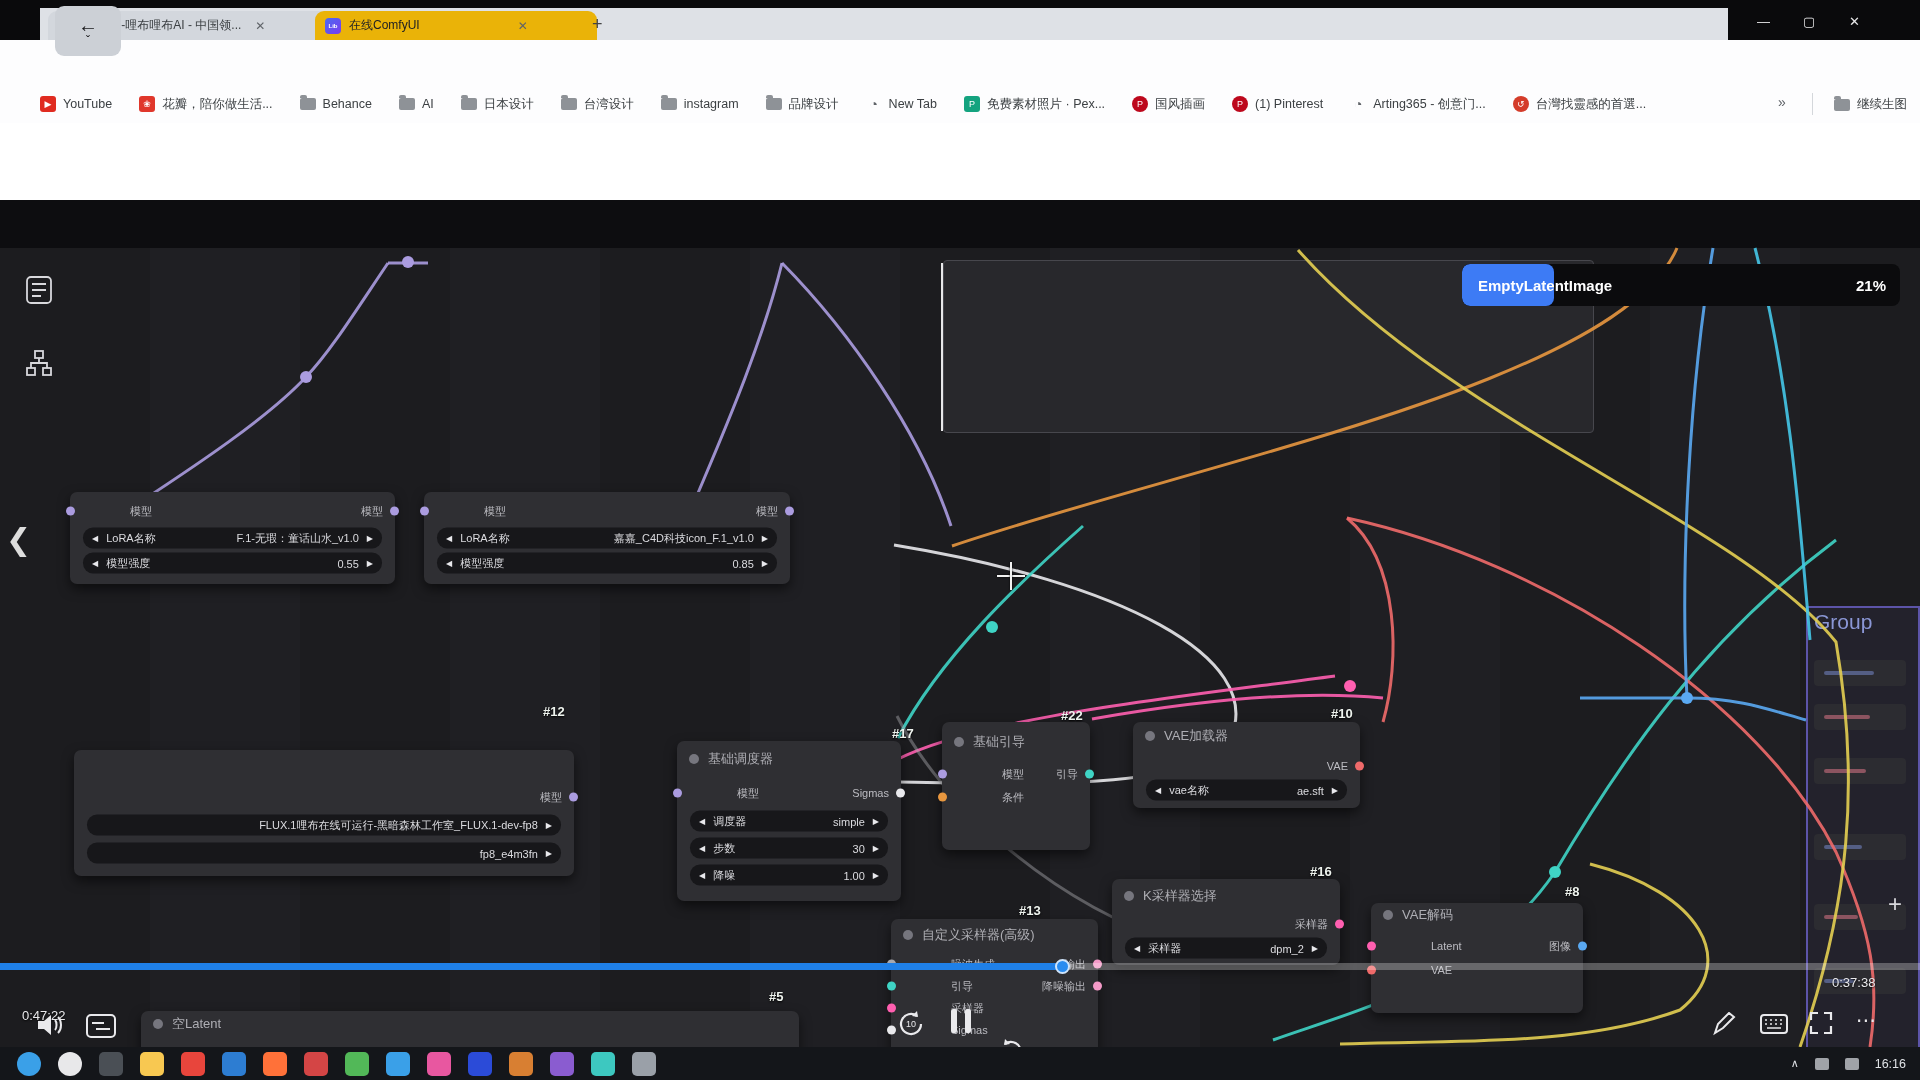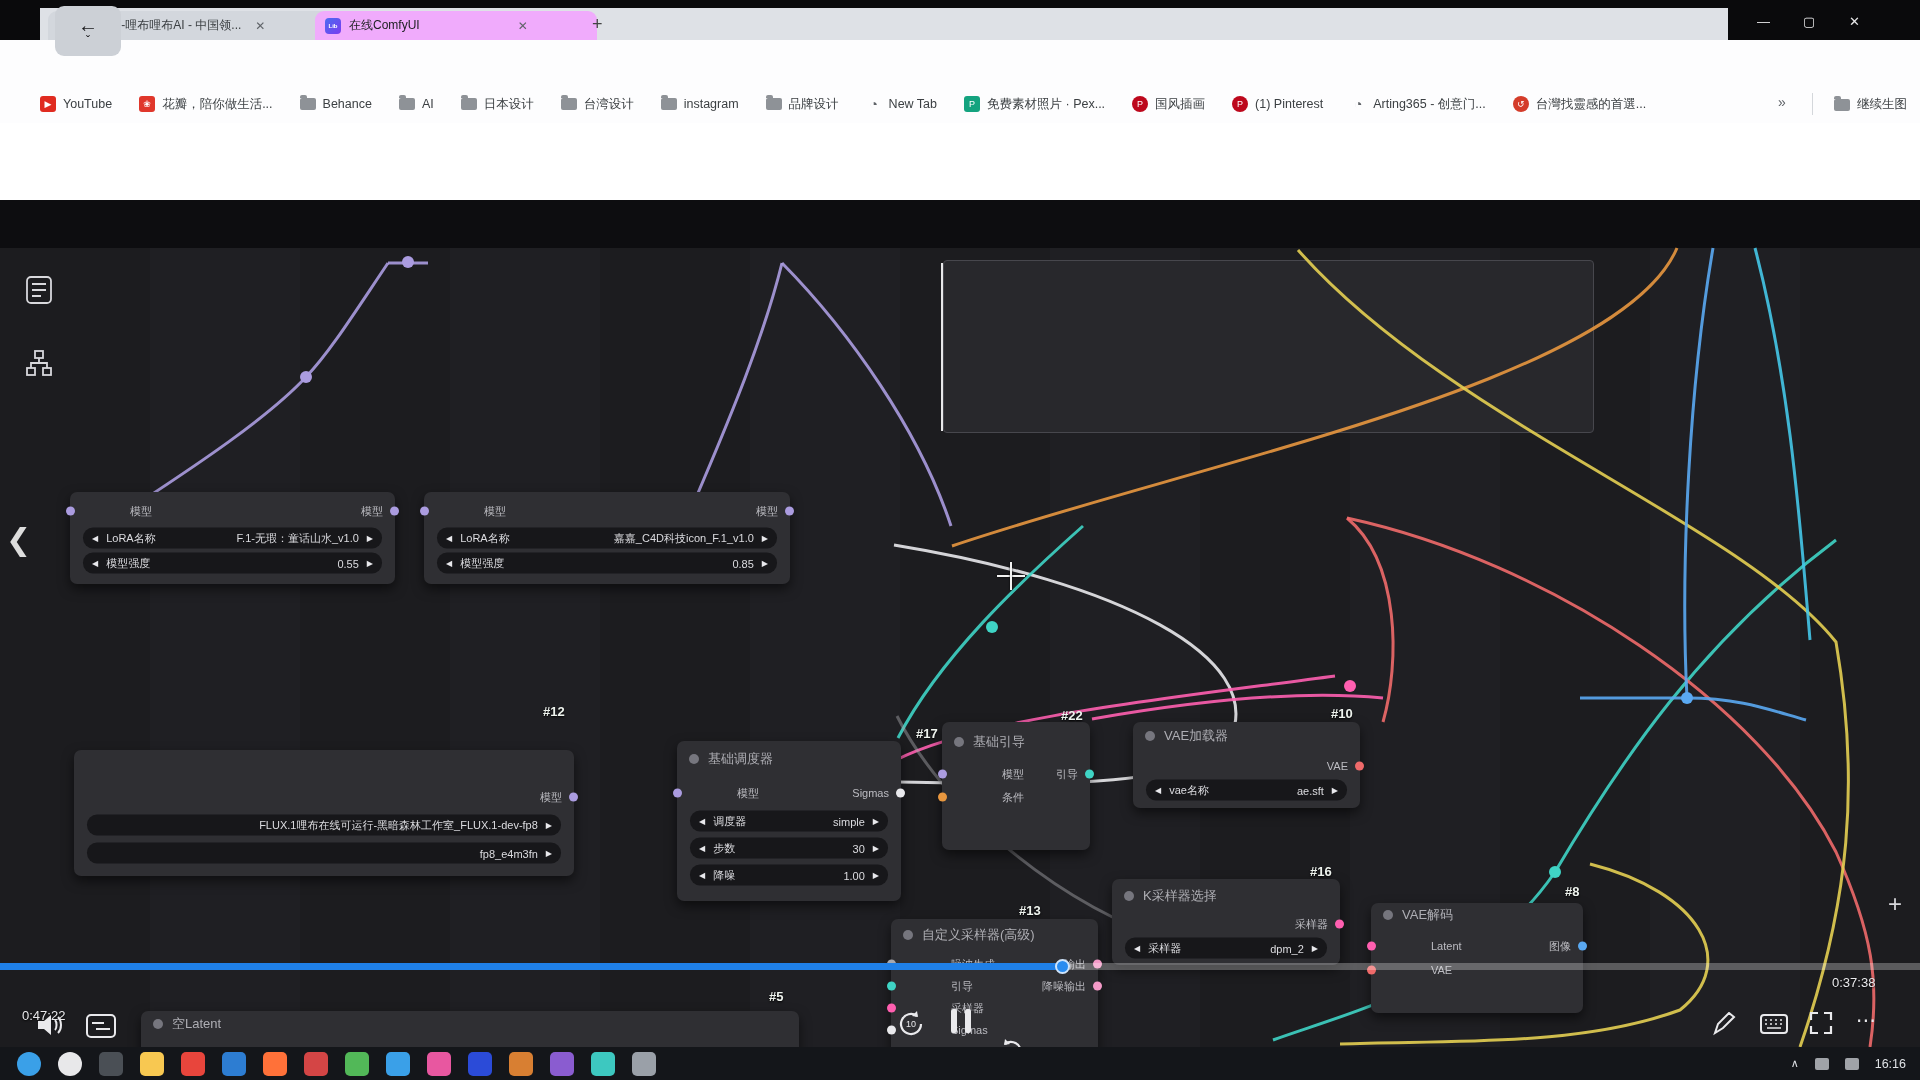--- a/index.html
+++ b/index.html
@@ -4,21 +4,21 @@
 <style>
   html,body{margin:0;padding:0;background:#000;}
   #screen{position:relative;width:1920px;height:1080px;overflow:hidden;background:#000;
           font-family:"Liberation Sans","DejaVu Sans",sans-serif;}
   .abs{position:absolute;}
   
   #tabstrip{left:0;top:0;width:1920px;height:40px;background:#0a0a0c;}
   #tabstrip .stripbg{left:40px;top:8px;width:1688px;height:32px;background:#dee1e6;}
   .tab{top:11px;height:29px;border-radius:9px 9px 0 0;display:flex;align-items:center;padding:0 10px;gap:8px;font-size:12px;color:#3c4043;}
   .tab.inactive{background:#d3d7dd;}
-  .tab.active{background:#f0abfc;color:#202124;}
+  .tab.active{background:#eab308;color:#202124;}
   .favicon{width:16px;height:16px;border-radius:4px;background:linear-gradient(135deg,#4a6cf0,#7a3bf0);color:#fff;font-size:6px;font-weight:bold;display:flex;align-items:center;justify-content:center;}
   .tabx{color:#5f6368;font-size:12px;margin-left:6px;}
   .winctl{color:#e8e8ea;font-size:13px;top:14px;}
   #navbar{left:0;top:40px;width:1920px;height:45px;background:#fdfdfe;}
   .navic{color:#5f6368;font-size:17px;top:51px;}
   #urlpill{left:143px;top:46px;width:1327px;height:34px;border-radius:17px;background:#f1f3f4;display:flex;align-items:center;padding:0 16px;gap:12px;box-sizing:border-box;}
   #urltext{font-size:13.5px;color:#202124;}
   #sitegrid{width:14px;height:14px;display:grid;grid-template-columns:6px 6px;grid-gap:2px;}
   #sitegrid i{background:#5f6368;border-radius:2px;height:6px;display:block;}
   #bookmarksbar{left:0;top:85px;width:1920px;height:38px;background:#fdfdfe;border-bottom:1px solid #eceef1;}
@@ -292,20 +292,41 @@
     </svg>
   <svg class="abs canv-left-btn" style="left:26px;top:350px;" width="26" height="26" viewBox="0 0 26 26">
       <rect x="9" y="1" width="8" height="7" fill="none" stroke="#d8d8dc" stroke-width="1.8"></rect>
       <rect x="1" y="18" width="8" height="7" fill="none" stroke="#d8d8dc" stroke-width="1.8"></rect>
       <rect x="17" y="18" width="8" height="7" fill="none" stroke="#d8d8dc" stroke-width="1.8"></rect>
       <path d="M13 8v5M5 18v-5h16v5" fill="none" stroke="#d8d8dc" stroke-width="1.8"></path>
     </svg>
 
   <div class="abs" id="preview-node"></div>
   <div class="abs" id="preview-line"></div>
+  <div class="abs" id="groupbox">
+    <span id="grouptitle">Group</span>
+  <div class="gstub" style="top: 52px;">
+        <div class="gbar" style="left: 10px; top: 11px; width: 50px; background: rgb(106, 122, 176);"></div>
+      </div>
+      <div class="gstub" style="top: 96px;">
+        <div class="gbar" style="left: 10px; top: 11px; width: 46px; background: rgb(192, 106, 122);"></div>
+      </div>
+      <div class="gstub" style="top: 150px;">
+        <div class="gbar" style="left: 10px; top: 11px; width: 42px; background: rgb(192, 106, 122);"></div>
+      </div>
+      <div class="gstub" style="top: 226px;">
+        <div class="gbar" style="left: 10px; top: 11px; width: 38px; background: rgb(106, 122, 176);"></div>
+      </div>
+      <div class="gstub" style="top: 296px;">
+        <div class="gbar" style="left: 10px; top: 11px; width: 34px; background: rgb(192, 106, 122);"></div>
+      </div>
+      <div class="gstub" style="top: 360px;">
+        <div class="gbar" style="left: 10px; top: 11px; width: 30px; background: rgb(106, 122, 176);"></div>
+      </div>
+    </div>
   <span class="abs" style="left:1888px;top:890px;color:#d8d8dc;font-size:24px;z-index:5;">+</span>
 
   <svg class="abs" id="wires" viewBox="0 0 1920 1080">
       <g transform="translate(0,-248)">
         <path d="M388,511 C355,560 330,600 306,625 C250,685 120,760 82,790" fill="none" stroke="#ab9ce0" stroke-width="3" opacity="0.9"></path>
         <path d="M388,511 L428,511" fill="none" stroke="#ab9ce0" stroke-width="3" opacity="0.9"></path>
         <path d="M782,511 C760,600 715,700 693,753 C688,765 686,780 685,793" fill="none" stroke="#ab9ce0" stroke-width="3" opacity="0.9"></path>
         <path d="M782,511 C850,580 920,680 951,774" fill="none" stroke="#ab9ce0" stroke-width="3" opacity="0.9"></path>
         <path d="M565,797 C610,797 650,794 677,793" fill="none" stroke="#ab9ce0" stroke-width="3" opacity="0.9"></path>
         <path d="M894,793 C1120,830 1265,905 1231,985 C1200,1045 980,1030 898,1030" fill="none" stroke="#e9e9ec" stroke-width="3" opacity="0.9"></path>
@@ -329,20 +350,25 @@
         <circle cx="628" cy="795" r="6" fill="#ab9ce0"></circle>
         <circle cx="1231" cy="985" r="6" fill="#e9e9ec"></circle>
         <circle cx="992" cy="875" r="6" fill="#3fd4c5"></circle>
         <circle cx="1555" cy="1120" r="6" fill="#3fd4c5"></circle>
         <circle cx="843" cy="1078" r="6" fill="#ff5fb0"></circle>
         <circle cx="1350" cy="934" r="6" fill="#ff5fb0"></circle>
         <circle cx="1687" cy="946" r="6" fill="#5aa9f2"></circle>
       </g>
     </svg>
 
+  <div class="abs" id="pbar">
+    <div id="pfill"></div>
+    <div id="plabel">EmptyLatentImage</div>
+    <div id="ppct">21%</div>
+  </div>
 
   <div class="abs" id="crosshair"></div>
 
   <div class="abs" id="backbox">
     <span style="font-size:20px;">←</span>
     <span style="font-size:12px;">ˇ</span>
   </div>
   <span class="abs" id="prevchev">❮</span>
 
   <div class="abs" id="seek">
@@ -535,21 +561,21 @@
         <span class="wl">
           <span class="arr">◀</span>
           <span>降噪</span>
         </span>
         <span class="wr">
           <span>1.00</span>
           <span class="arr">▶</span>
         </span>
       </div>
     </div>
-    <div class="badge" style="left: 916px; top: 726px;">#17</div>
+    <div class="badge" style="left: 892px; top: 726px;">#17</div>
     <div class="node" style="left: 942px; top: 722px; width: 148px; height: 128px;">
       <div class="nhead" style="top: 20px;">
         <span class="hdot"></span>
         <span>基础引导</span>
       </div>
       <div class="prow" style="top: 52px;">
         <span class="pdot" style="left:-4px;background:#ab9ce0"></span>
         <span class="plab" style="left:12px;">模型</span>
         <span class="plab" style="right:12px;">引导</span>
         <span class="pdot" style="right:-4px;background:#3fd4c5"></span>

